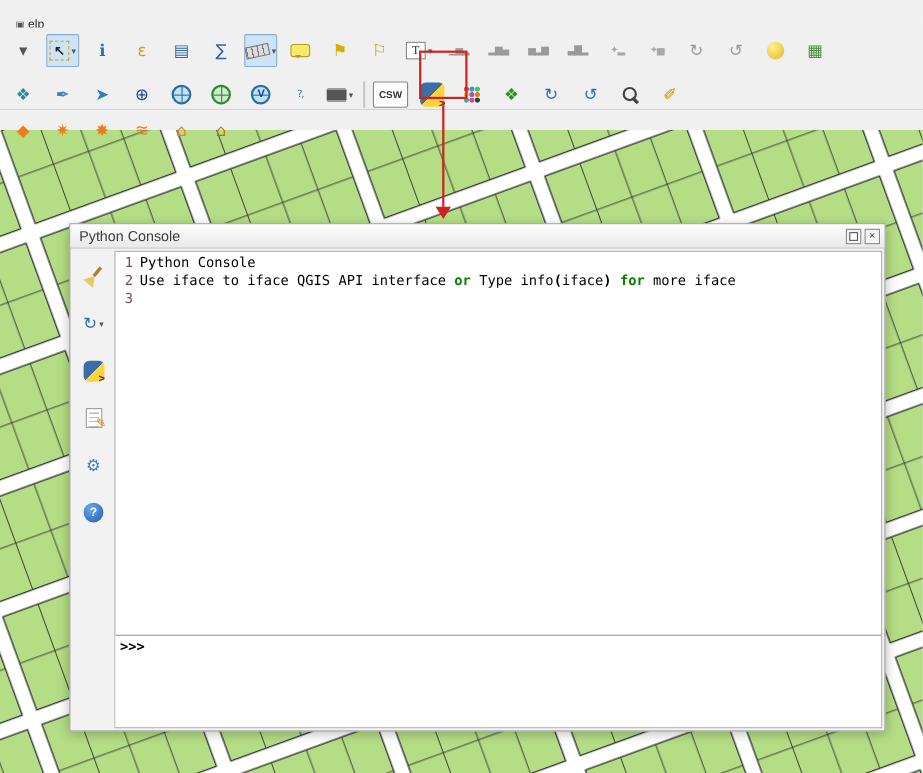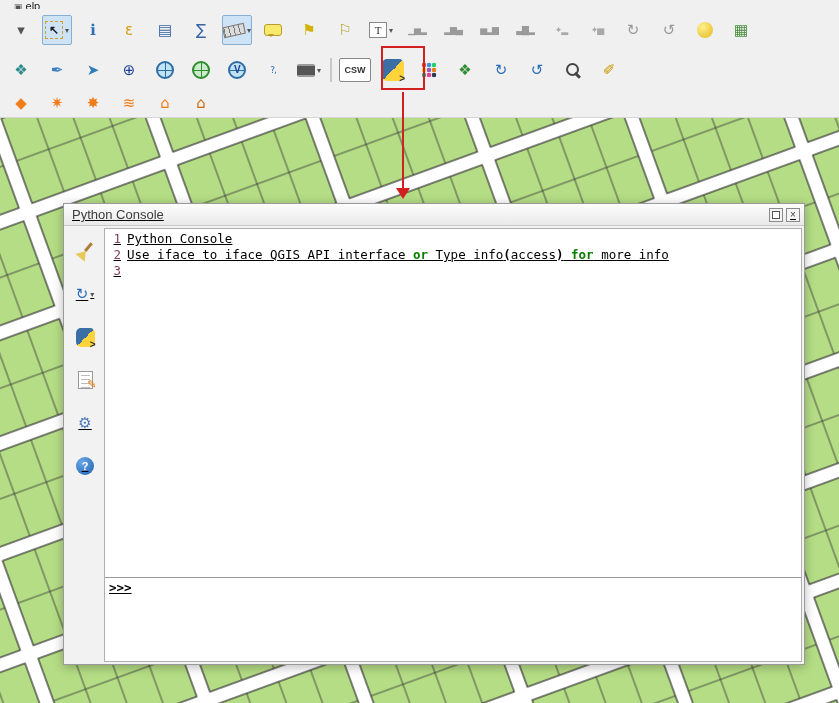--- a/index.html
+++ b/index.html
@@ -9,21 +9,21 @@
     --line-number:#7e4360;
   }
   *{box-sizing:border-box; margin:0; padding:0;}
   html,body{width:839px;height:703px;overflow:hidden;}
   body{position:relative;font-family:"Liberation Sans",sans-serif;background:var(--toolbar-bg);}
 
   
   .map{position:absolute;left:0;top:118px;width:839px;height:585px;z-index:0;}
 
   
-  .toolbar{position:absolute;left:0;top:0;width:839px;height:118px;background:var(--toolbar-bg);
+  .toolbar{position:absolute;left:0;top:16px;width:839px;height:84px;background:var(--toolbar-bg);
     border-bottom:1px solid #d6d6d6;z-index:2;}
   .menubar{height:9px;overflow:hidden;padding-left:14px;font-size:11px;color:#222;line-height:13px;}
   .menubar .mb-ic{color:#555;font-size:9px;margin-right:3px;}
   .trow{display:flex;align-items:center;gap:6px;padding-left:6px;}
   .trow1{height:42px;} .trow2{height:38px;} .trow3{height:29px;}
   .tbtn{min-width:30px;height:30px;display:inline-flex;align-items:center;justify-content:center;
     border:1px solid transparent;border-radius:2px;cursor:pointer;position:relative;flex:0 0 auto;}
   .trow3 .tbtn{height:26px;}
   .tbtn.sel{background:var(--selected-bg);border-color:var(--selected-border);}
   .tsep{width:2px;height:24px;background:#c9c9c9;flex:0 0 auto;}
@@ -80,21 +80,21 @@
   .k-help::after{content:"?";color:#fff;font-weight:bold;font-size:11px;}
 
   
   .hl-box{position:absolute;left:381px;top:46px;width:44px;height:44px;border:2px solid var(--accent-red);z-index:4;}
   .hl-line{position:absolute;left:402px;top:92px;width:2px;height:96px;background:var(--accent-red);z-index:4;}
   .hl-head{position:absolute;left:396px;top:188px;width:0;height:0;z-index:4;
     border-left:7px solid transparent;border-right:7px solid transparent;border-top:11px solid var(--accent-red);}
 
   
   .pywin{position:absolute;left:63px;top:203px;width:742px;height:462px;background:#f2f2f2;
-    border:1px solid #9a9a9a;box-shadow:0 2px 10px rgba(0,0,0,.28);z-index:3;display:flex;flex-direction:column;text-decoration:underline;}
+    border:1px solid #9a9a9a;box-shadow:0 2px 10px rgba(0,0,0,.28);z-index:3;display:flex;flex-direction:column;}
   .pytitle{height:22px;background:linear-gradient(#fdfdfd,#e9e9e9);border-bottom:1px solid #c8c8c8;
     display:flex;align-items:center;padding:0 4px 0 8px;}
   .pytitle .ttl{font-size:13px;color:#3c3c3c;flex:1;}
   .winbtn{width:14px;height:14px;border:1px solid #8a8a8a;background:#f4f4f4;margin-left:3px;
     display:flex;align-items:center;justify-content:center;font-size:10px;color:#444;cursor:pointer;position:relative;}
   .winbtn.float::after{content:"";width:6px;height:6px;border:1px solid #555;background:#fff;}
   .pybody{flex:1;display:flex;min-height:0;padding:2px;}
   .pytools{width:38px;display:flex;flex-direction:column;align-items:center;gap:17px;padding-top:10px;}
   .pytools .tbtn{min-width:26px;height:26px;}
   .pymain{flex:1;display:flex;flex-direction:column;border:1px solid #b0b0b0;background:#fff;min-width:0;}
@@ -306,21 +306,21 @@
         </span>
       </div>
     <div class="pymain">
       <div class="pyout">
           <div class="cline">
             <span class="lnum">1</span>
             <span class="ccode"><span class="seg-plain">Python Console</span></span>
           </div>
           <div class="cline">
             <span class="lnum">2</span>
-            <span class="ccode"><span class="seg-plain">Use iface to iface QGIS API interface </span><span class="seg-keyword">or</span><span class="seg-plain"> Type info</span><span class="seg-bold">(</span><span class="seg-plain">access</span><span class="seg-bold">)</span><span class="seg-plain"> </span><span class="seg-keyword">for</span><span class="seg-plain"> more info</span></span>
+            <span class="ccode"><span class="seg-plain">Use iface to iface QGIS API interface </span><span class="seg-keyword">or</span><span class="seg-plain"> Type info</span><span class="seg-bold">(</span><span class="seg-plain">iface</span><span class="seg-bold">)</span><span class="seg-plain"> </span><span class="seg-keyword">for</span><span class="seg-plain"> more iface</span></span>
           </div>
           <div class="cline">
             <span class="lnum">3</span>
             <span class="ccode"></span>
           </div>
         </div>
       <div class="pyin">
         <span>&gt;&gt;&gt;</span>
       </div>
     </div>

